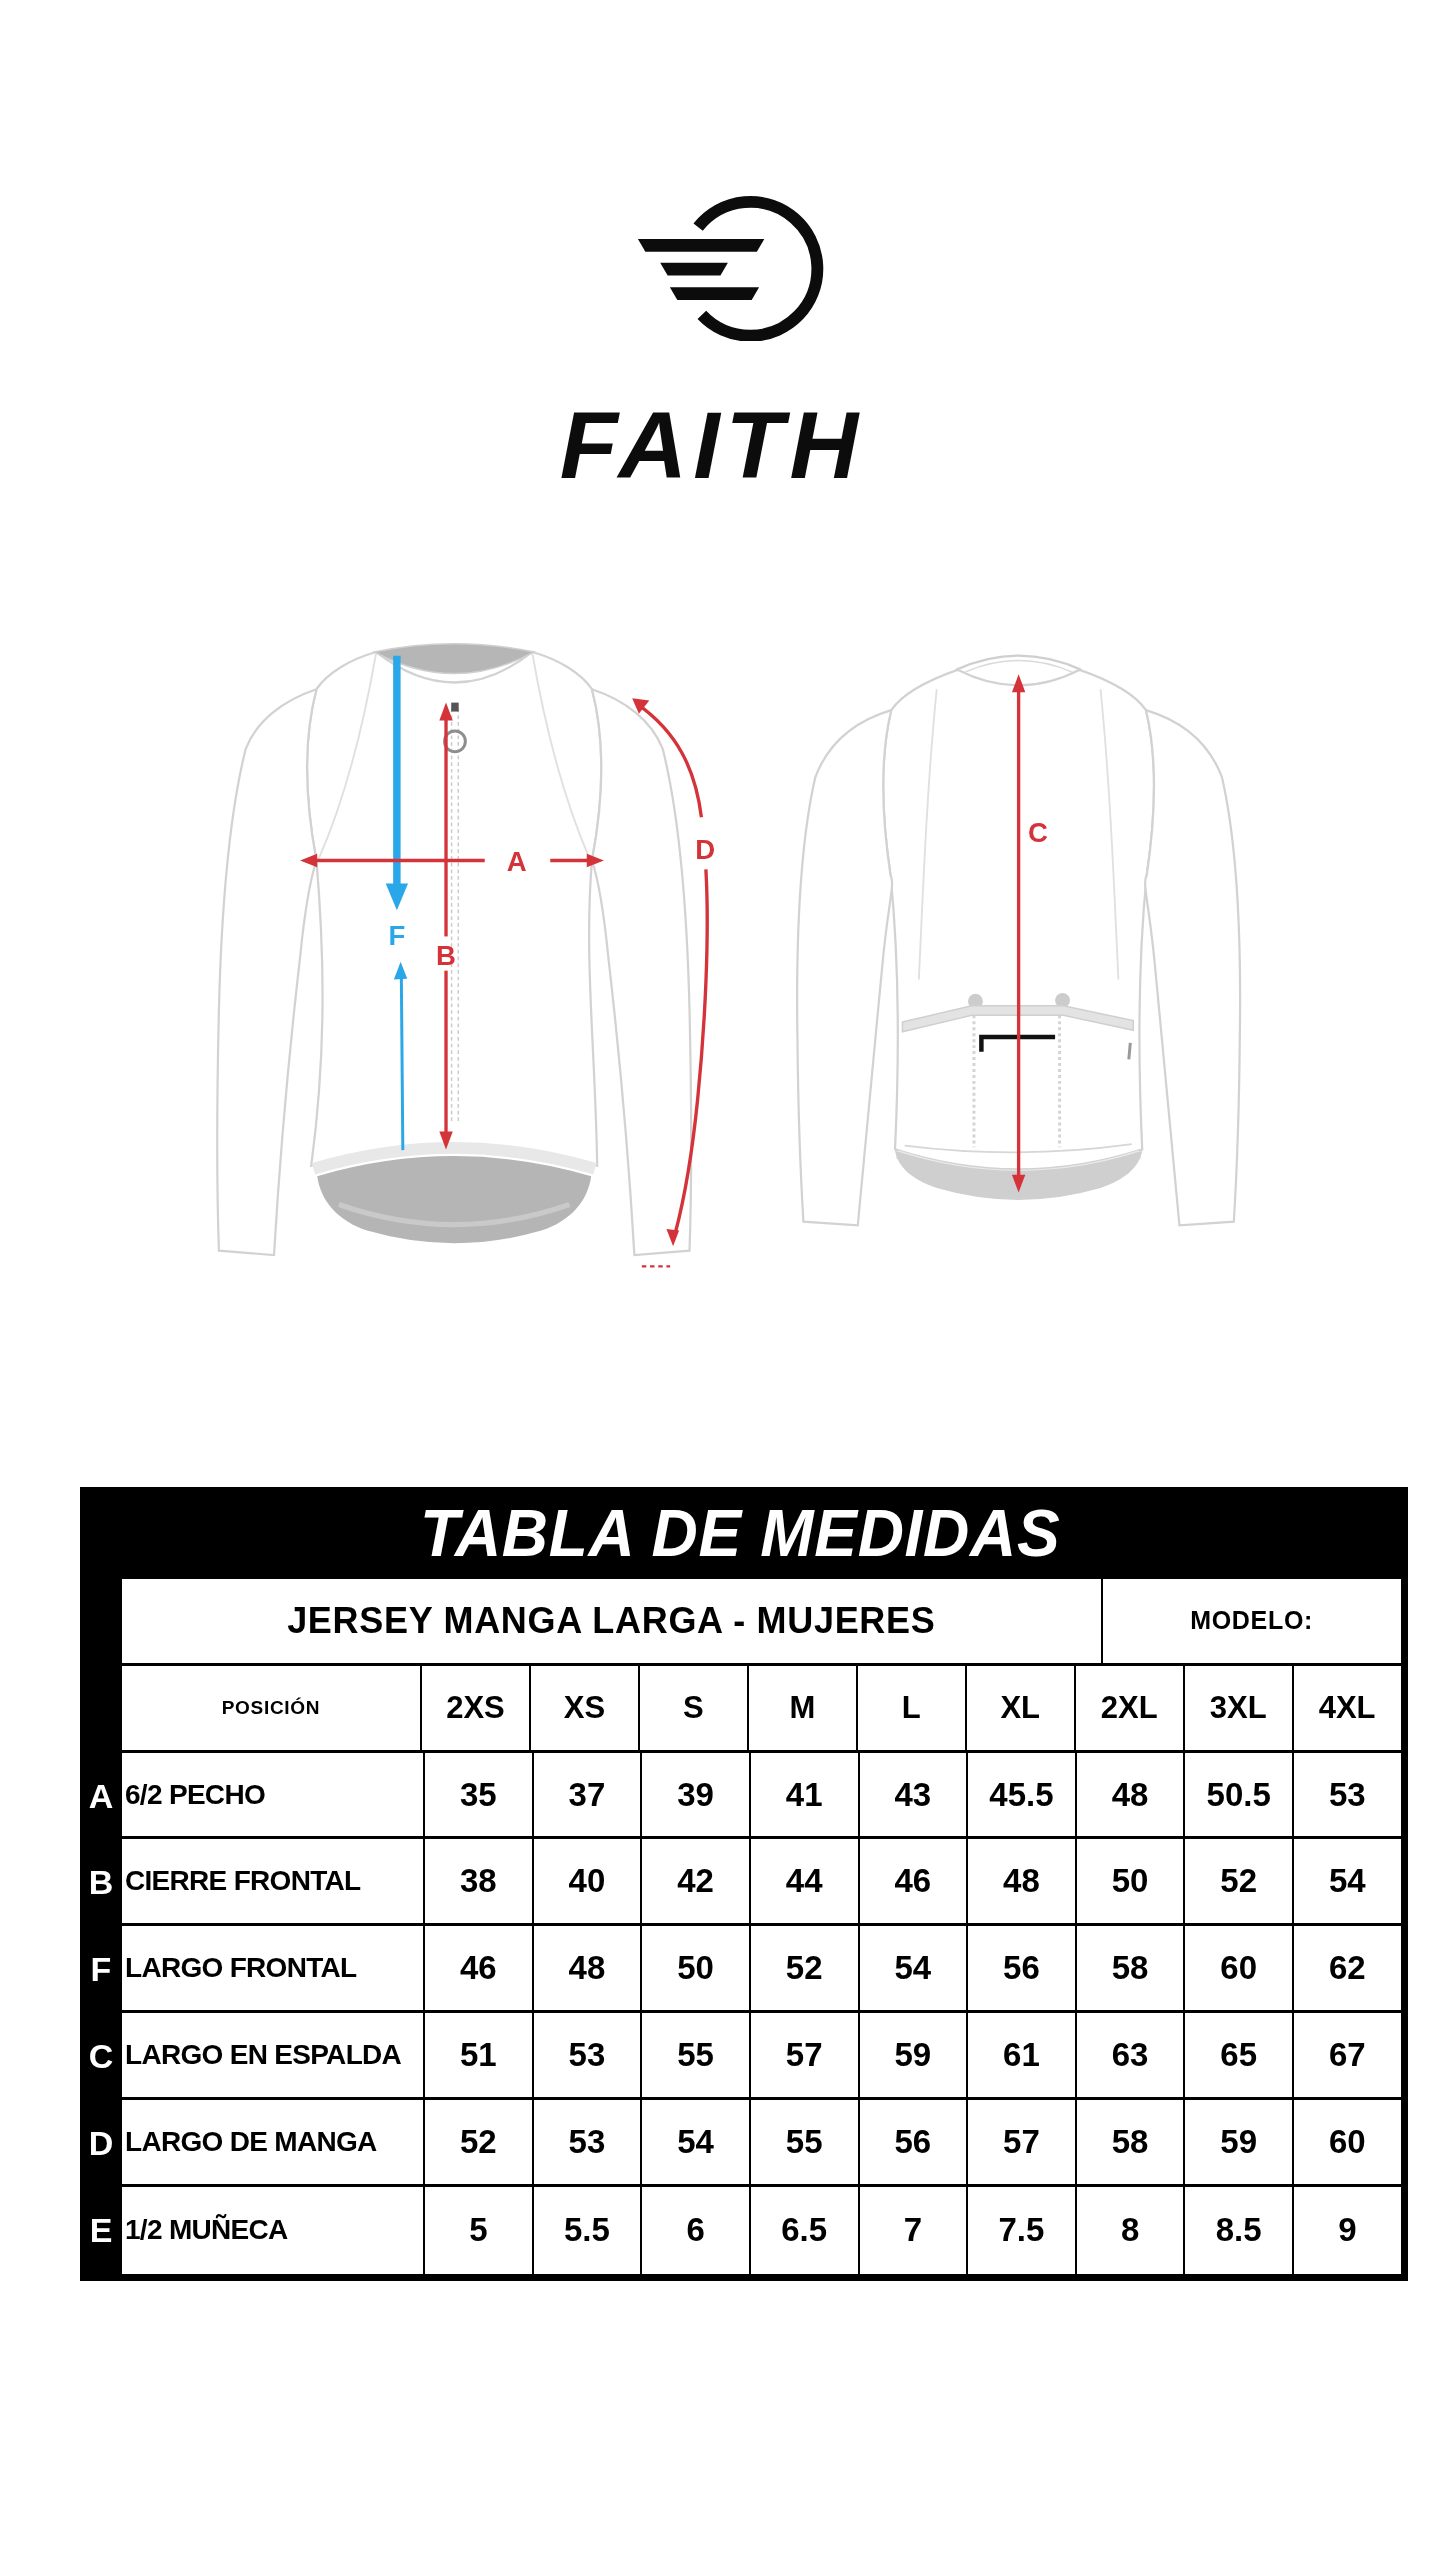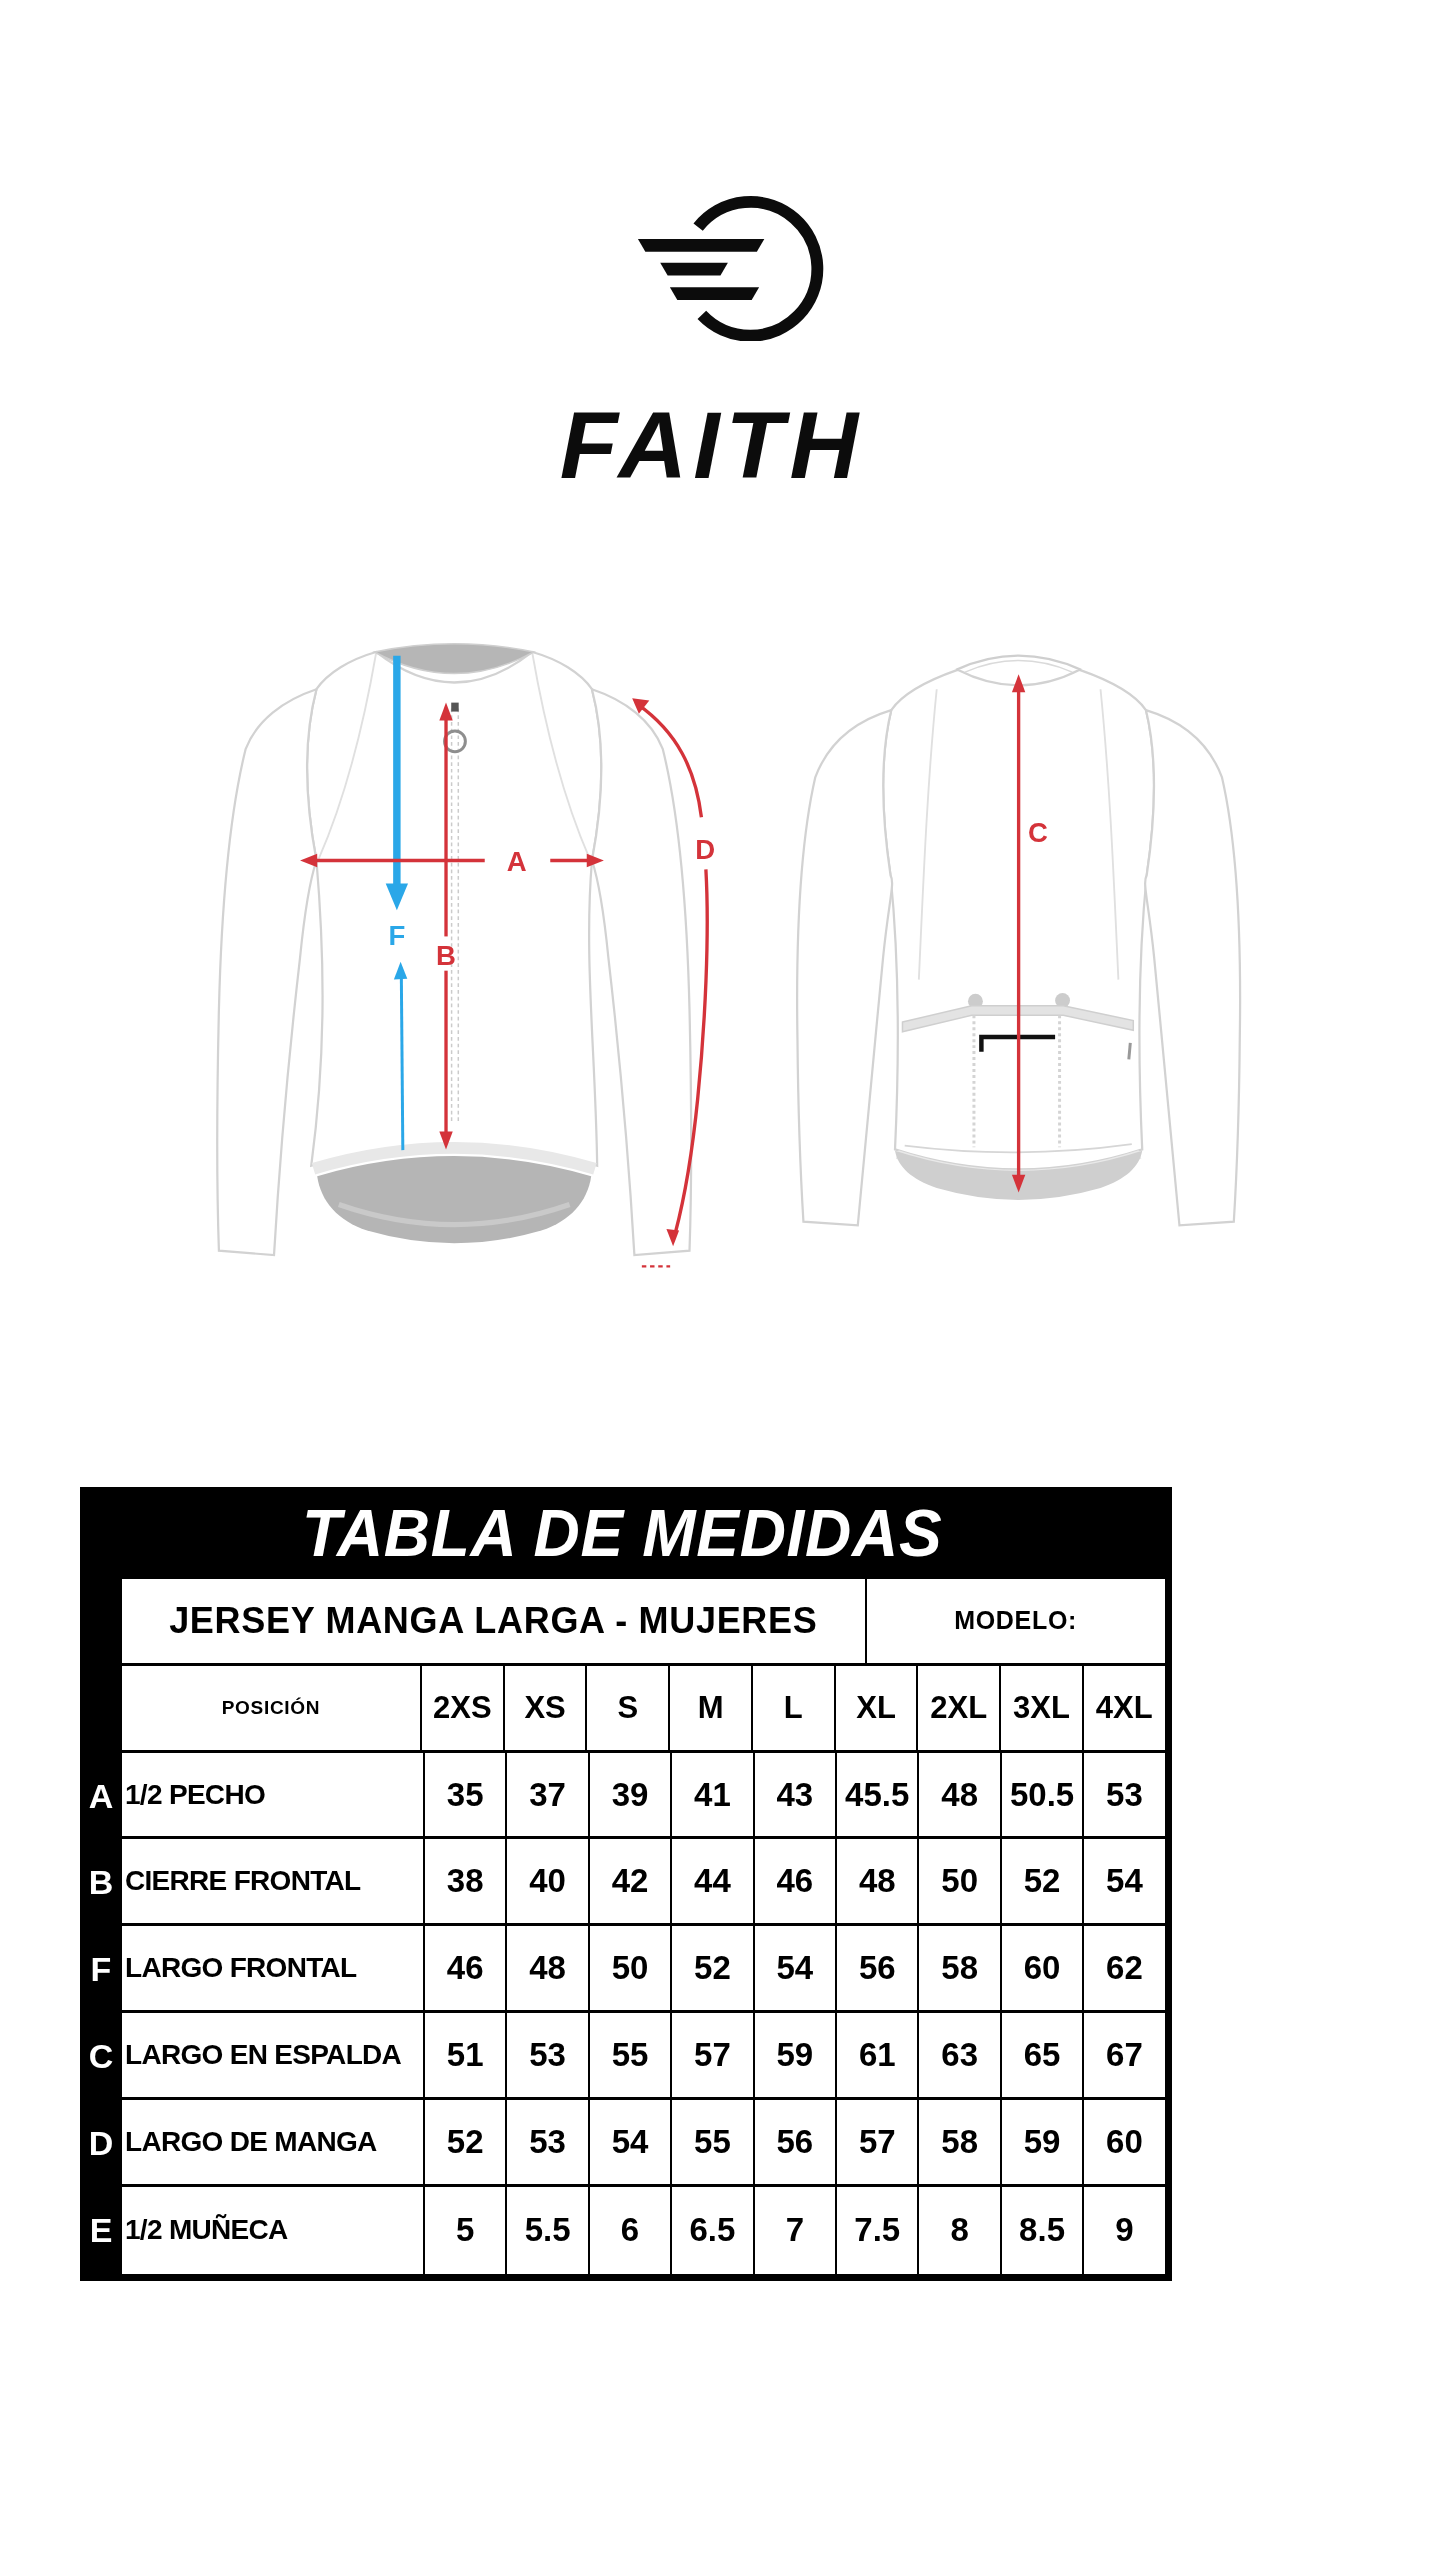--- a/index.html
+++ b/index.html
@@ -10,21 +10,21 @@
   #logo-icon{left:629px;top:192px;width:197px;height:149px;}
   #brand-name{left:0;top:398px;width:1424px;text-align:center;
     font-size:95px;font-weight:bold;font-style:italic;letter-spacing:6px;line-height:1;
     color:#0c0c0c;}
 
   
   #diagram{left:0;top:637px;width:1449px;height:648px;}
   .m-label{font-weight:bold;font-size:37px;}
 
   
-  #size-table{left:80px;top:1487px;width:1092px;height:794px;background:#000;
+  #size-table{left:80px;top:1487px;width:1328px;height:794px;background:#000;
     display:flex;flex-direction:column;box-sizing:border-box;padding:0 7.4px 7.4px 0;}
   #banner{height:92px;flex:0 0 92px;display:flex;align-items:center;justify-content:center;}
   #banner .t{color:#fff;font-size:66px;font-weight:bold;font-style:italic;letter-spacing:0.7px;
     transform:scaleX(0.97);white-space:nowrap;}
   #grid{flex:1;display:flex;flex-direction:column;min-height:0;}
   .t-row{flex:1;display:flex;min-height:0;}
   .letter-cell{flex:0 0 42px;width:42px;display:flex;align-items:center;justify-content:center;
     color:#fff;font-size:34px;font-weight:bold;}
   .row-body{flex:1;display:flex;background:#fff;border-bottom:3.7px solid #000;min-width:0;}
   .t-row:last-child .row-body{border-bottom:none;}
@@ -184,21 +184,21 @@
         <div class="cell size-cell size-txt">XL</div>
         <div class="cell size-cell size-txt">2XL</div>
         <div class="cell size-cell size-txt">3XL</div>
         <div class="cell size-cell size-txt">4XL</div>
       </div>
     </div>
 
     <div class="t-row">
       <div class="letter-cell">A</div>
       <div class="row-body">
-        <div class="cell label-cell row-label">1/2 PECHO</div>
+        <div class="cell label-cell row-label">6/2 PECHO</div>
         <div class="cell val-cell val-txt">35</div>
         <div class="cell val-cell val-txt">37</div>
         <div class="cell val-cell val-txt">39</div>
         <div class="cell val-cell val-txt">41</div>
         <div class="cell val-cell val-txt">43</div>
         <div class="cell val-cell val-txt">45.5</div>
         <div class="cell val-cell val-txt">48</div>
         <div class="cell val-cell val-txt">50.5</div>
         <div class="cell val-cell val-txt">53</div>
       </div>

